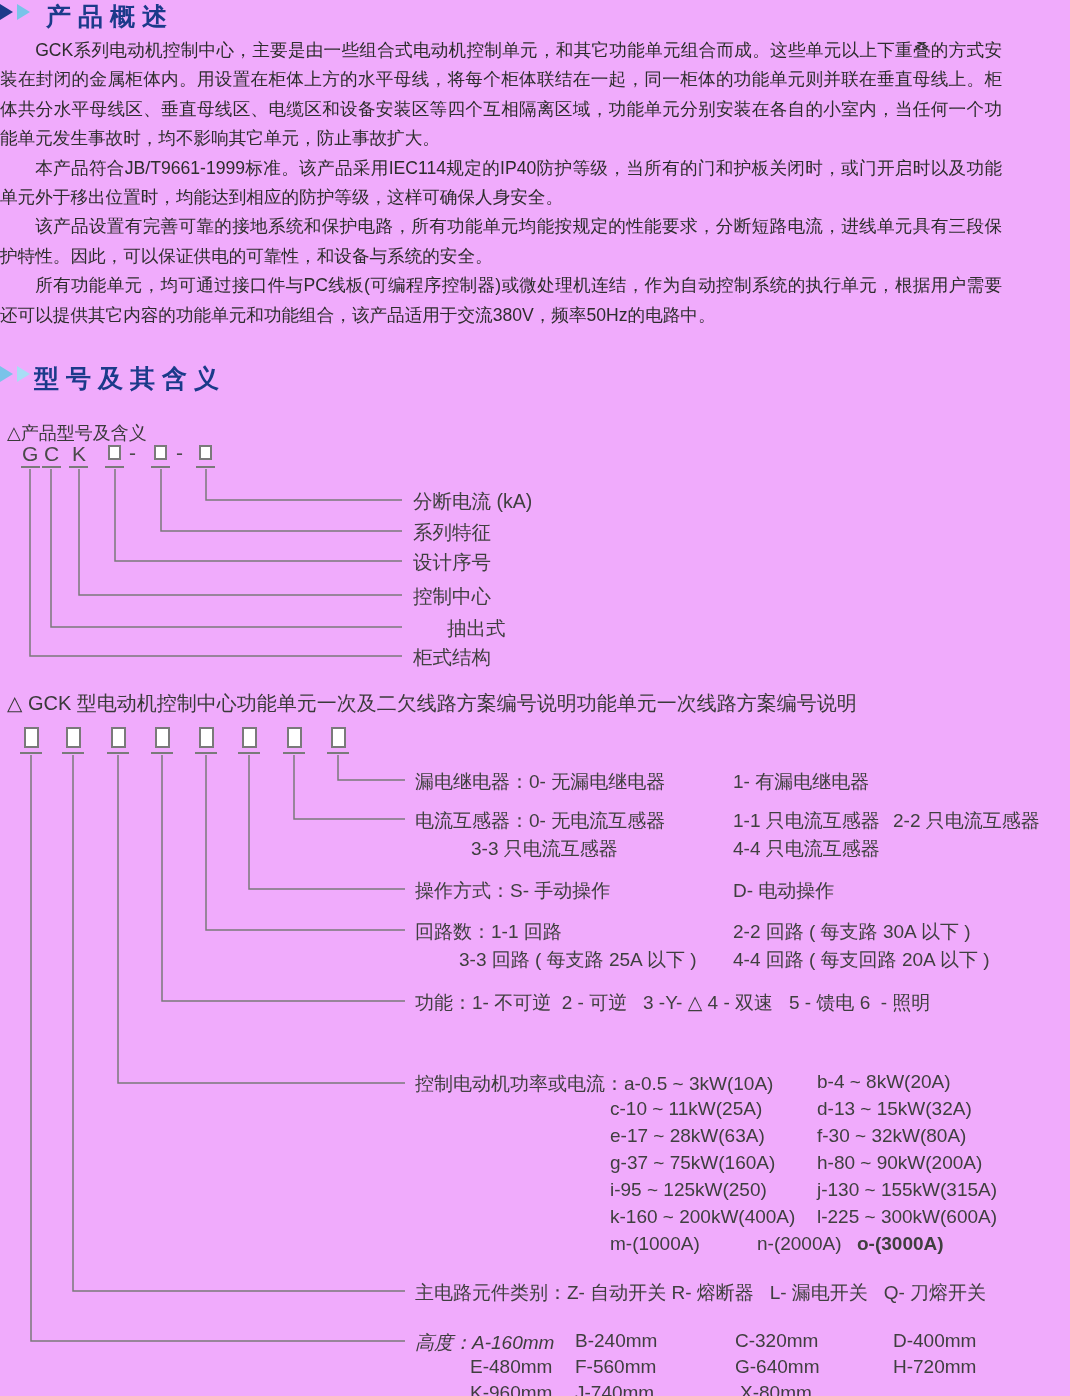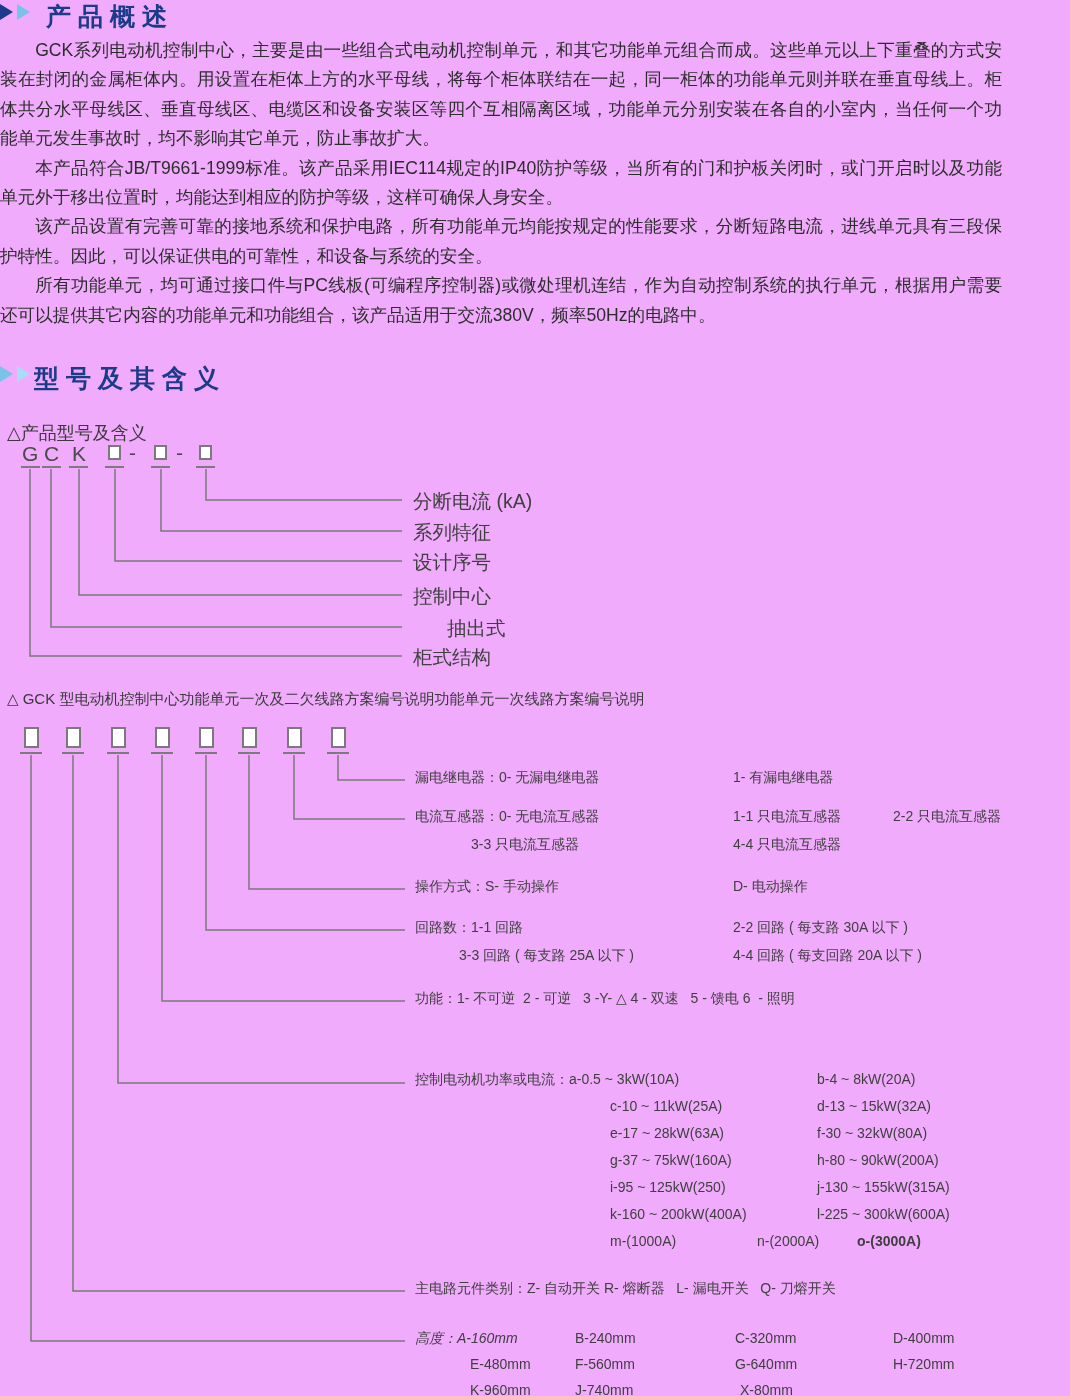--- a/index.html
+++ b/index.html
@@ -44,21 +44,21 @@
   }
   .d2-box{
     position:absolute;width:15px;height:21px;
     border:2px solid #7a7a7a;background:#fff;box-sizing:border-box;
   }
   
   .d1{
     position:absolute;font-size:19.5px;color:#3f3f3f;white-space:pre;
   }
   .d2{
-    position:absolute;font-size:14px;color:#3f3f3f;white-space:pre;
+    position:absolute;font-size:19px;color:#3f3f3f;white-space:pre;
   }
   svg.lines{position:absolute;left:0;top:0;pointer-events:none;}
 </style>
 </head>
 <body>
 
 <div id="page">
 
   <div class="sec-header" style="top:0;">
     <span class="tri" style="left: 0px; border-left-color: rgb(27, 58, 138);"></span>
@@ -90,21 +90,21 @@
   <span class="code-letter" style="left:176px;top:441px;">-</span>
   <span class="code-box" style="left:199px;top:445px;"></span>
 
   <span class="d1" style="left:413px;top:488px;">分断电流 (kA)</span>
   <span class="d1" style="left:413px;top:519px;">系列特征</span>
   <span class="d1" style="left:413px;top:549px;">设计序号</span>
   <span class="d1" style="left:413px;top:583px;">控制中心</span>
   <span class="d1" style="left:413px;top:615px;margin-left:34px;">抽出式</span>
   <span class="d1" style="left:413px;top:644px;">柜式结构</span>
 
-  <div class="diagram-caption" style="left:7px;top:690px;font-size:15px;">△ GCK 型电动机控制中心功能单元一次及二欠线路方案编号说明功能单元一次线路方案编号说明</div>
+  <div class="diagram-caption" style="left:7px;top:690px;font-size:20px;">△ GCK 型电动机控制中心功能单元一次及二欠线路方案编号说明功能单元一次线路方案编号说明</div>
 
   <span class="d2-box" style="left:24px;top:727px;"></span>
   <span class="d2-box" style="left:66px;top:727px;"></span>
   <span class="d2-box" style="left:111px;top:727px;"></span>
   <span class="d2-box" style="left:155px;top:727px;"></span>
   <span class="d2-box" style="left:199px;top:727px;"></span>
   <span class="d2-box" style="left:242px;top:727px;"></span>
   <span class="d2-box" style="left:287px;top:727px;"></span>
   <span class="d2-box" style="left:331px;top:727px;"></span>
 

